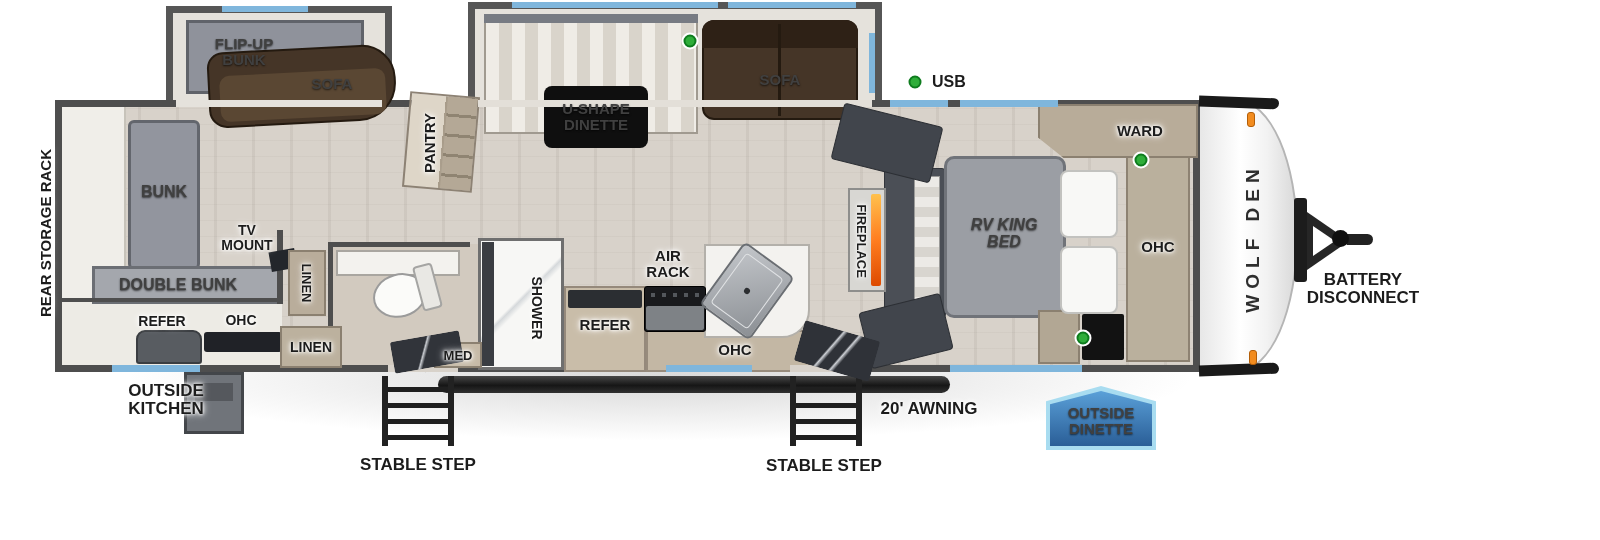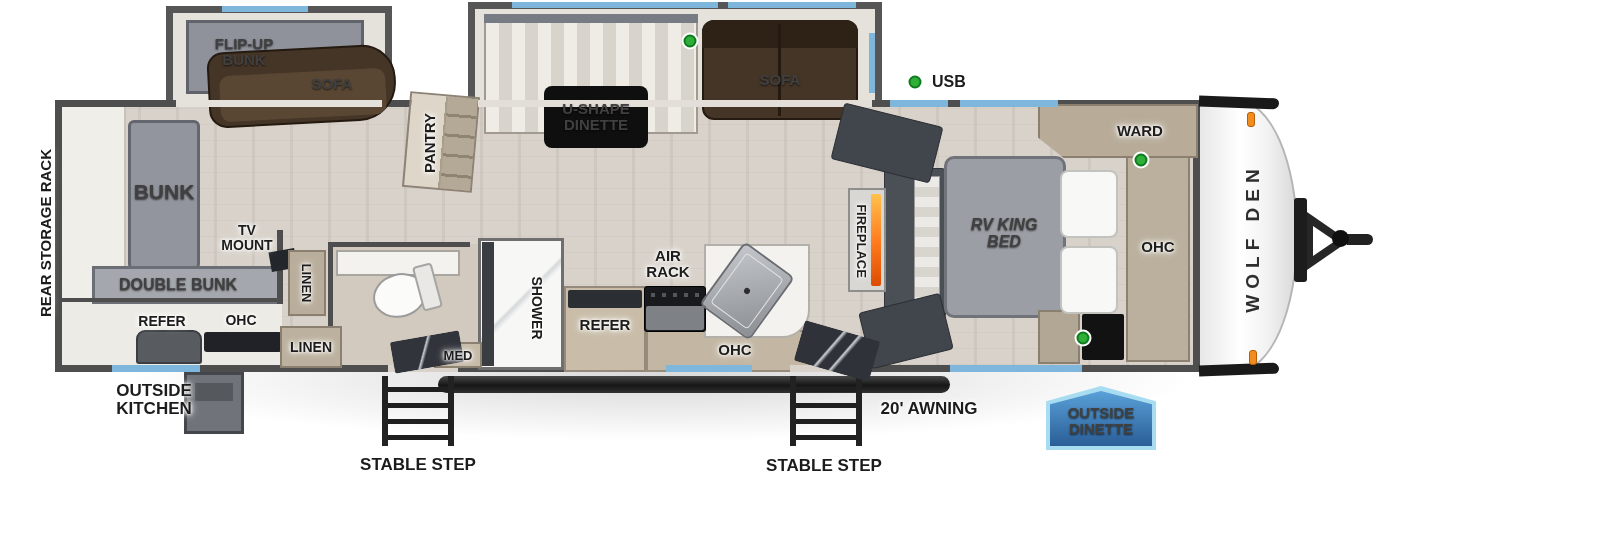--- a/index.html
+++ b/index.html
@@ -57,21 +57,21 @@
   <div class="win" style="left:890px;top:100px;width:58px;height:7px;"></div>
   <div class="win" style="left:960px;top:100px;width:98px;height:7px;"></div>
   <div class="win" style="left:112px;top:365px;width:88px;height:7px;"></div>
   <div class="win" style="left:666px;top:365px;width:86px;height:7px;"></div>
   <div class="win" style="left:950px;top:365px;width:132px;height:7px;"></div>
 
   <div style="left:62px;top:107px;width:64px;height:258px;background:#f0eee9;border-right:2px solid #c7c3ba;z-index:12;"></div>
   <div class="lbl vup" style="left:46px;top:233px;">REAR STORAGE RACK</div>
 
   <div style="left:128px;top:120px;width:72px;height:150px;background:#92959e;border:3px solid #63666d;border-radius:6px;z-index:14;"></div>
-  <div class="lbl white" style="left:164px;top:192px;font-size:21px;">BUNK</div>
+  <div class="lbl white" style="left:164px;top:192px;font-size:16px;">BUNK</div>
 
   <div style="left:92px;top:266px;width:188px;height:38px;background:#a4a7ad;border:3px solid #6b6e74;z-index:14;"></div>
   <div class="lbl white" style="left:178px;top:285px;font-size:16px;">DOUBLE BUNK</div>
 
   <div class="wall" style="left:277px;top:230px;width:6px;height:74px;"></div>
   <div style="left:270px;top:250px;width:26px;height:20px;background:#23262b;transform:rotate(-10deg);z-index:24;"></div>
   <div class="lbl wrap" style="left:247px;top:238px;width:58px;font-size:14px;">TV MOUNT</div>
 
   <div style="left:62px;top:300px;width:220px;height:65px;background:#edebe5;z-index:12;"></div>
   <div class="wall" style="left:62px;top:298px;width:220px;height:4px;"></div>
@@ -178,25 +178,26 @@
   <div style="left:1199px;top:364px;width:80px;height:11px;background:#1a1a1a;border-radius:0 12px 10px 0;transform:rotate(-2deg);z-index:11;"></div>
   <div style="left:1247px;top:112px;width:8px;height:15px;background:#f28c1f;border:1px solid #b35e08;border-radius:3px;z-index:12;"></div>
   <div style="left:1249px;top:350px;width:8px;height:15px;background:#f28c1f;border:1px solid #b35e08;border-radius:3px;z-index:12;"></div>
   <div class="lbl" style="left:1253px;top:238px;transform:translate(-50%,-50%) rotate(-90deg);font-size:19px;letter-spacing:6px;color:#2e2e2e;text-shadow:none;z-index:13;">WOLF DEN</div>
 
   <div style="left:1294px;top:198px;width:13px;height:84px;background:#1c1c1c;border-radius:3px;z-index:12;"></div>
   <div style="left:1307px;top:212px;width:42px;height:58px;background:#262626;clip-path:polygon(0 0,100% 50%,0 100%);z-index:12;"></div>
   <div style="left:1313px;top:226px;width:22px;height:30px;background:#fff;clip-path:polygon(0 0,100% 50%,0 100%);z-index:13;"></div>
   <div style="left:1332px;top:230px;width:17px;height:17px;background:#101010;border-radius:50%;z-index:13;"></div>
   <div style="left:1347px;top:234px;width:26px;height:11px;background:#222;border-radius:0 6px 6px 0;z-index:12;"></div>
+  <div class="lbl wrap big" style="left:1363px;top:289px;width:132px;">BATTERY DISCONNECT</div>
 
   <div style="left:184px;top:372px;width:60px;height:62px;background:#70747a;border:3px solid #43464a;z-index:8;">
     <div style="left:8px;top:8px;width:38px;height:18px;background:#55585d;"></div>
   </div>
-  <div class="lbl wrap big" style="left:154px;top:400px;width:90px;">OUTSIDE KITCHEN</div>
+  <div class="lbl wrap big" style="left:166px;top:400px;width:90px;">OUTSIDE KITCHEN</div>
 
   <div style="left:438px;top:376px;width:512px;height:17px;z-index:7;
        background:linear-gradient(180deg,#474747,#161616 55%,#303030);border-radius:9px;"></div>
   <div class="lbl big" style="left:929px;top:409px;">20' AWNING</div>
 
   <div style="left:392px;top:336px;width:70px;height:32px;background:#31343a;border-radius:3px;transform:rotate(-10deg);z-index:26;
        background-image:linear-gradient(115deg,transparent 44%,#c9ccd1 46%,transparent 50%);"></div>
   <div style="left:382px;top:376px;width:72px;height:70px;z-index:8;
        border-left:6px solid #222;border-right:6px solid #222;
        background:repeating-linear-gradient(180deg,transparent 0 11px,#1f1f1f 11px 16px);"></div>

